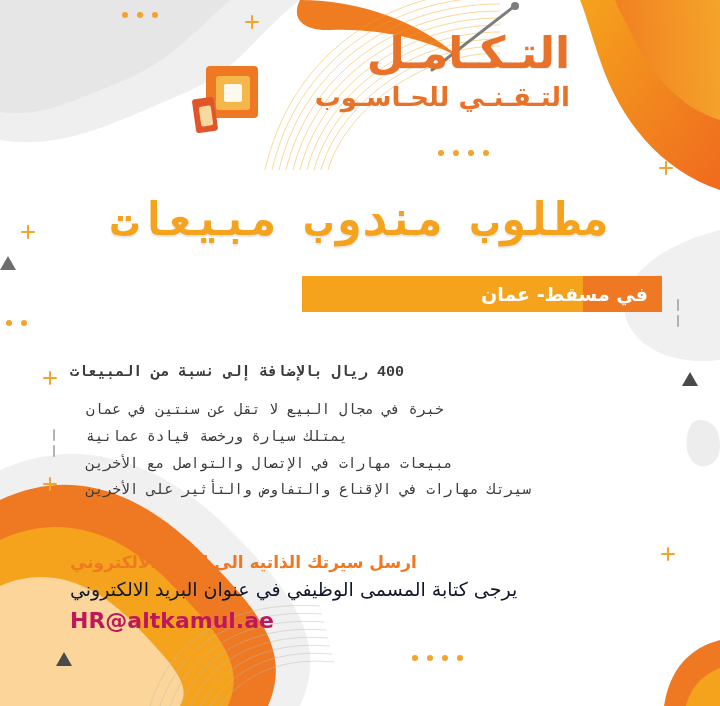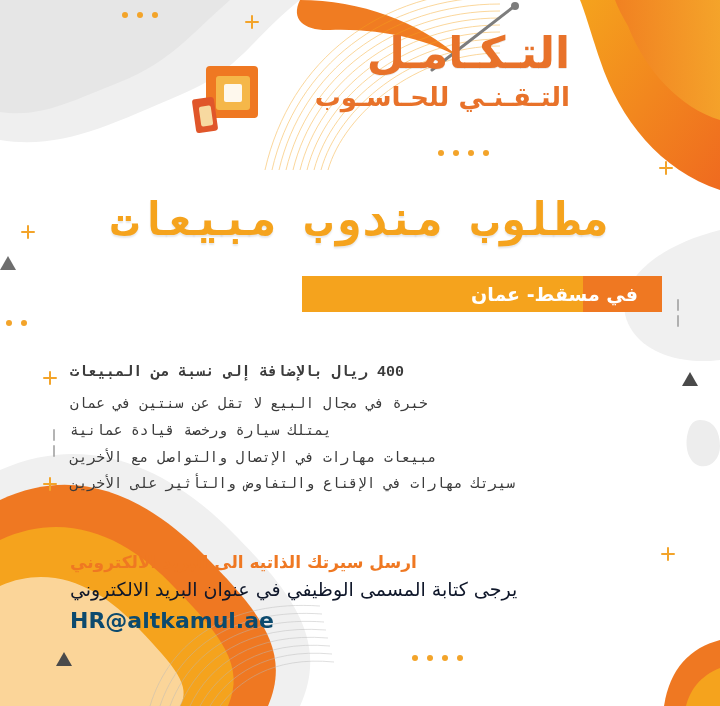--- a/index.html
+++ b/index.html
@@ -78,21 +78,21 @@
   .loc-bar {
     position: absolute;
     top: 276px;
     right: 58px;
     width: 360px;
     height: 36px;
     background: linear-gradient(90deg, #f5a31d 0%, #f5a31d 78%, #ef7822 78%, #ef7822 100%);
     display: flex;
     align-items: center;
     justify-content: flex-start;
-    padding-right: 24px;
+    padding-right: 14px;
     box-sizing: border-box;
   }
   .loc-text {
     color: #ffffff;
     font-size: 19px;
     font-weight: bold;
   }
 
   
   .body-block {
@@ -113,21 +113,21 @@
   }
   .section-title {
     font-size: 19px;
     color: #2f2f2f;
     font-weight: bold;
     margin-bottom: 10px;
     text-align: left;
   }
   .req-list {
     list-style: none;
-    margin: 0;
+    margin: 16px;
     padding: 0;
   }
   .req-list li {
     font-size: 14.5px;
     color: #3b3b3b;
     line-height: 1.85;
     text-align: left;
   }
 
   
@@ -144,21 +144,21 @@
     font-size: 17px;
     font-weight: bold;
     margin-bottom: 6px;
   }
   .contact-note {
     color: #0f172a;
     font-size: 19px;
     margin-bottom: 8px;
   }
   .contact-email {
-    color: #0c4a6e;
+    color: #be185d;
     font-size: 22px;
     font-weight: bold;
     direction: ltr;
     text-align: left;
   }
 
   
   .dots {
     position: absolute;
     display: flex;

